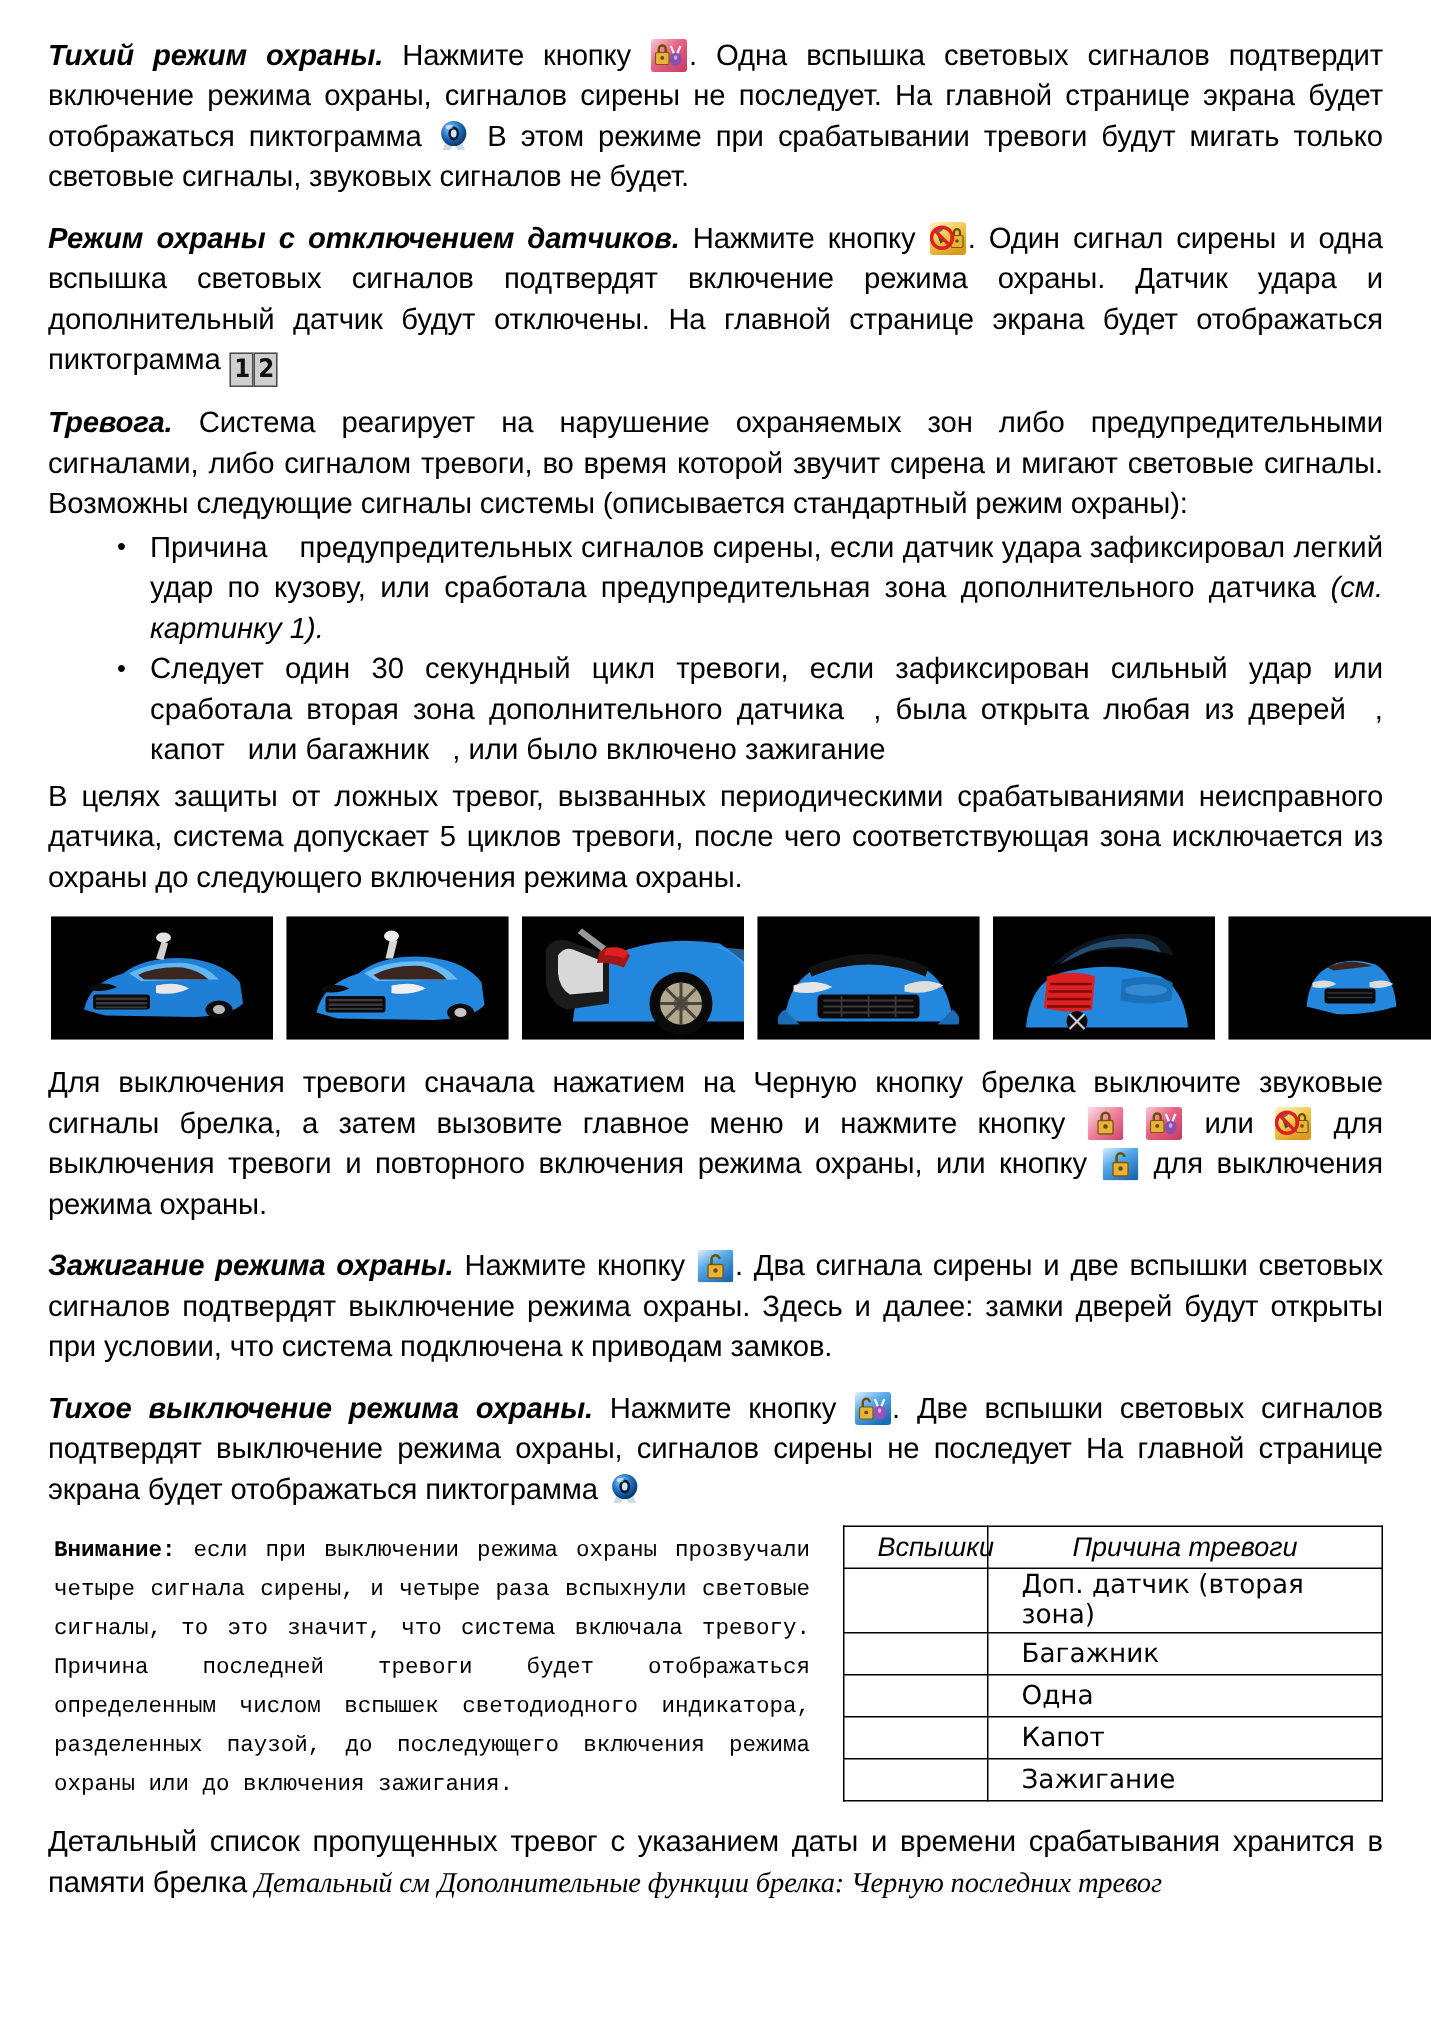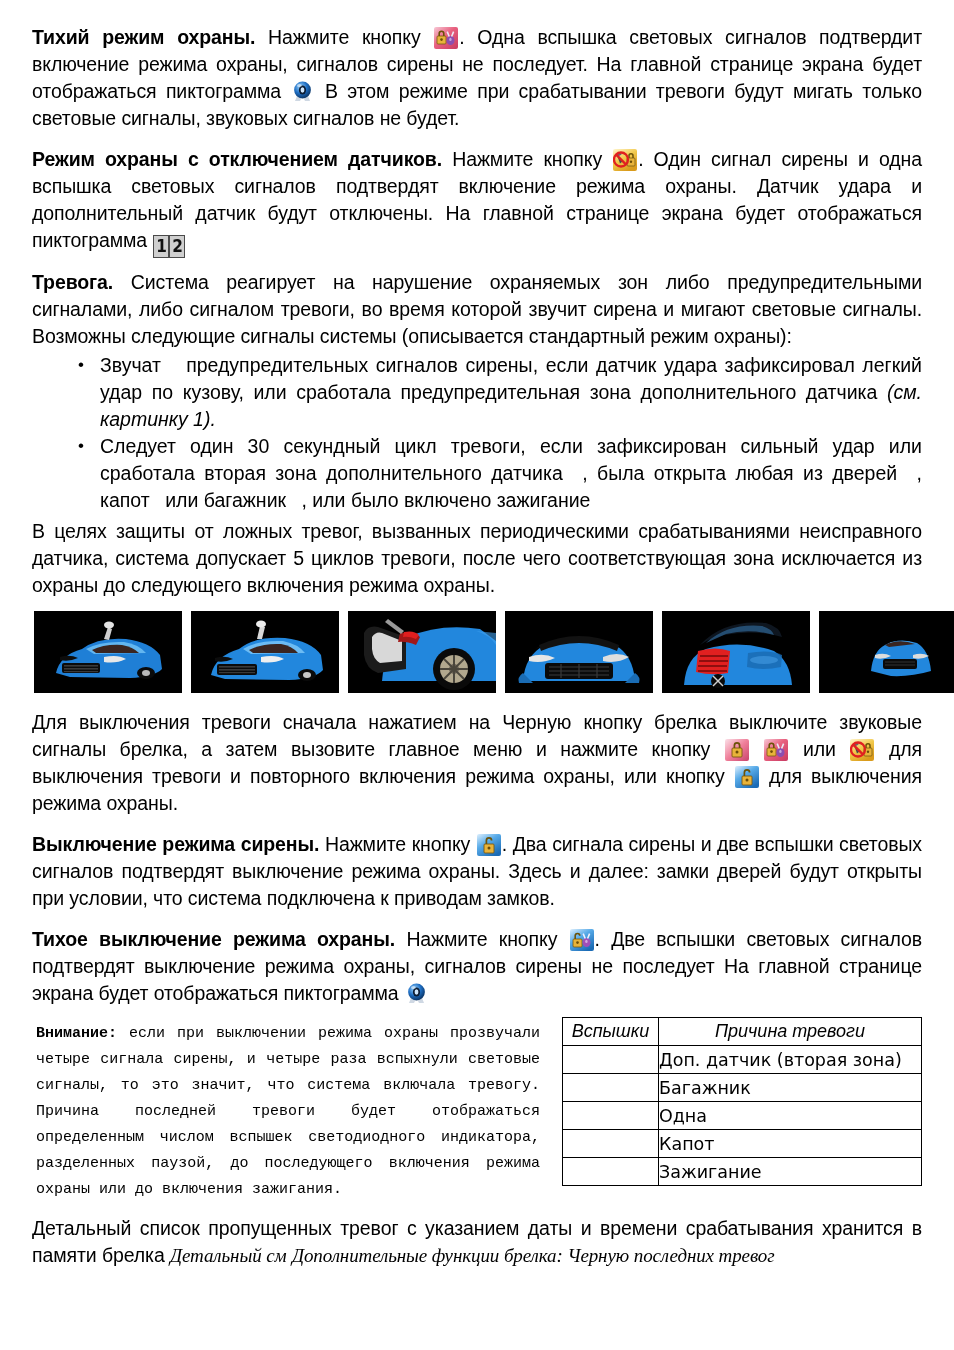--- a/index.html
+++ b/index.html
@@ -22,21 +22,21 @@
     font-family:"Liberation Sans", sans-serif;
     font-size:19.5px;
     line-height:27px;
     text-align:justify;
     margin:0 0 6px 0;
     letter-spacing:-0.1px;
     font-stretch:semi-condensed;
   }
   .para.tight{margin-bottom:0;}
   .sect{margin-top:14px;}
-  .lead{font-weight:bold;}
+  .lead{font-weight:bold;font-style:italic;}
   .ital{font-style:italic;}
   .serif-ital{font-family:"Liberation Serif", serif;font-style:italic;font-size:19px;}
   .nowrapgap{display:inline-block;width:10px;}
 
   
   ul.bullets{
     margin:2px 0 4px 0;
     padding-left:46px;
     list-style:none;
   }
@@ -130,21 +130,21 @@
   .col-right{flex:1 1 auto;}
 
   table.alarm{
     border-collapse:collapse;
     width:100%;
     table-layout:fixed;
   }
   table.alarm td,table.alarm th{
     border:1.6px solid #000;
     height:28px;
-    padding:1px 0;
+    padding:1px 22px;
     font-family:"DejaVu Sans", sans-serif;
     font-size:17.5px;
     text-align:left;
     vertical-align:middle;
     box-sizing:border-box;
   }
   table.alarm th{
     font-style:italic;
     font-weight:normal;
     font-family:"Liberation Sans", sans-serif;
@@ -227,21 +227,21 @@
     </span>
   </p>
 
   <p class="para sect tight">
     <span class="lead">Тревога.</span>
     <span>Система реагирует на нарушение охраняемых зон либо предупредительными сигналами, либо сигналом тревоги, во время которой звучит сирена и мигают световые сигналы. Возможны следующие сигналы системы (описывается стандартный режим охраны):</span>
   </p>
 
   <ul class="bullets">
     <li>
-      <span>Звучат</span>
+      <span>Причина</span>
       <span class="nowrapgap"></span>
       <span>предупредительных сигналов сирены, если датчик удара зафиксировал легкий удар по кузову, или сработала предупредительная зона дополнительного датчика</span>
       <span class="ital">(см. картинку 1).</span>
     </li>
     <li>
       <span>Следует один 30 секундный цикл тревоги, если зафиксирован сильный удар или сработала вторая зона дополнительного датчика</span>
       <span class="nowrapgap"></span><span>, была открыта любая из дверей</span>
       <span class="nowrapgap"></span><span>, капот</span>
       <span class="nowrapgap"></span><span>или багажник</span>
       <span class="nowrapgap"></span><span>, или было включено зажигание</span>
@@ -442,21 +442,21 @@
         <rect width="24" height="22" fill="url(#gbluebg)"></rect>
         <rect x="7" y="10" width="10" height="9" rx="1" fill="#e8b33a" stroke="#7a5a10" stroke-width="0.9"></rect>
         <path d="M9.4 10 V6.4 a2.6 2.6 0 0 1 5.2 0" fill="none" stroke="#6b5208" stroke-width="1.7"></path>
         <circle cx="12" cy="14" r="1.5" fill="#6b4c06"></circle>
       </svg>
     </span>
     <span>для выключения режима охраны.</span>
   </p>
 
   <p class="para sect">
-    <span class="lead">Выключение режима сирены.</span>
+    <span class="lead">Зажигание режима охраны.</span>
     <span>Нажмите кнопку</span>
     <span class="ico">
       <svg viewBox="0 0 24 22">
         <rect width="24" height="22" fill="url(#gbluebg)"></rect>
         <rect x="7" y="10" width="10" height="9" rx="1" fill="#e8b33a" stroke="#7a5a10" stroke-width="0.9"></rect>
         <path d="M9.4 10 V6.4 a2.6 2.6 0 0 1 5.2 0" fill="none" stroke="#6b5208" stroke-width="1.7"></path>
         <circle cx="12" cy="14" r="1.5" fill="#6b4c06"></circle>
       </svg>
     </span><span>. Два сигнала сирены и две вспышки световых сигналов подтвердят выключение режима охраны. Здесь и далее: замки дверей будут открыты при условии, что система подключена к приводам замков.</span>
   </p>

